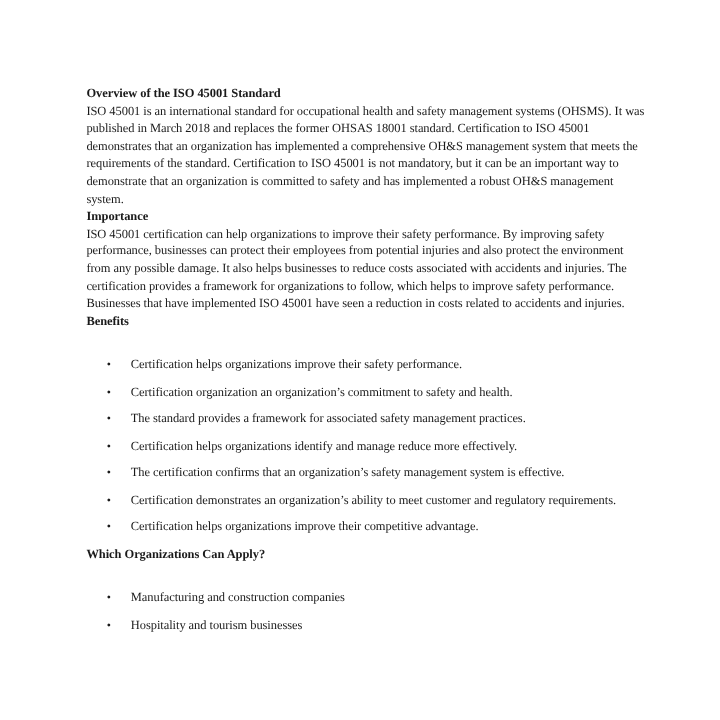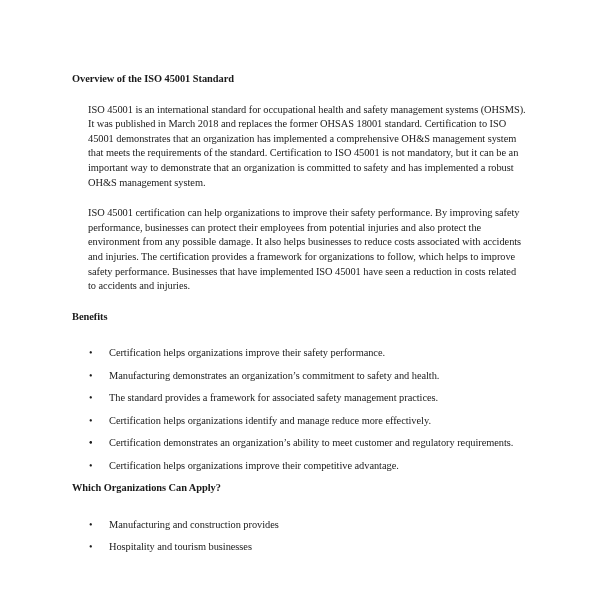--- a/index.html
+++ b/index.html
@@ -4,53 +4,54 @@
   <style>
     html, body { margin: 0; padding: 0; background: #ffffff; }
     body { width: 600px; height: 600px; overflow: hidden; position: relative; }
     .page {
       position: absolute; left: 72px; top: 72px; width: 470px;
       font-family: Liberation Serif, serif;
       font-size: 10.4px; line-height: 14.6px; color: #1a1a1a;
       letter-spacing: -0.05px;
     }
     .heading { font-weight: bold; margin: 0; }
-    .para { margin: 16px; }
+    .para { margin: 0; }
     ul.bullets {
       list-style: none; margin: 0; padding: 0;
     }
     ul.bullets li {
       position: relative; padding-left: 37px; margin: 0 0 7.9px 0;
     }
     ul.bullets li .dot {
       position: absolute; left: 17px; top: 0; font-size: 10px;
     }
     .benefits-list { margin-top: 22px !important; margin-bottom: 5px !important; }
     .apply-list { margin-top: 22px !important; }
   </style>
 </head>
 <body>
 
 <div class="page">
 
   <p class="heading">Overview of the ISO 45001 Standard</p>
   <p class="para">ISO 45001 is an international standard for occupational health and safety management systems (OHSMS). It was published in March 2018 and replaces the former OHSAS 18001 standard. Certification to ISO 45001 demonstrates that an organization has implemented a comprehensive OH&amp;S management system that meets the requirements of the standard. Certification to ISO 45001 is not mandatory, but it can be an important way to demonstrate that an organization is committed to safety and has implemented a robust OH&amp;S management system.</p>
 
+  <p class="heading">Importance</p>
   <p class="para">ISO 45001 certification can help organizations to improve their safety performance. By improving safety performance, businesses can protect their employees from potential injuries and also protect the environment from any possible damage. It also helps businesses to reduce costs associated with accidents and injuries. The certification provides a framework for organizations to follow, which helps to improve safety performance. Businesses that have implemented ISO 45001 have seen a reduction in costs related to accidents and injuries.</p>
 
   <p class="heading">Benefits</p>
   <ul class="bullets benefits-list">
     <li><span class="dot">•</span><span>Certification helps organizations improve their safety performance.</span></li>
-    <li><span class="dot">•</span><span>Manufacturing demonstrates an organization’s commitment to safety and health.</span></li>
+    <li><span class="dot">•</span><span>Certification organization an organization’s commitment to safety and health.</span></li>
     <li><span class="dot">•</span><span>The standard provides a framework for associated safety management practices.</span></li>
     <li><span class="dot">•</span><span>Certification helps organizations identify and manage reduce more effectively.</span></li>
-    <li><span class="dot">•</span></li>
+    <li><span class="dot">•</span><span>The certification confirms that an organization’s safety management system is effective.</span></li>
     <li><span class="dot">•</span><span>Certification demonstrates an organization’s ability to meet customer and regulatory requirements.</span></li>
     <li><span class="dot">•</span><span>Certification helps organizations improve their competitive advantage.</span></li>
   </ul>
 
   <p class="heading">Which Organizations Can Apply?</p>
   <ul class="bullets apply-list">
-    <li><span class="dot">•</span><span>Manufacturing and construction provides</span></li>
+    <li><span class="dot">•</span><span>Manufacturing and construction companies</span></li>
     <li><span class="dot">•</span><span>Hospitality and tourism businesses</span></li>
   </ul>
 
 </div>
 
 </body></html>

